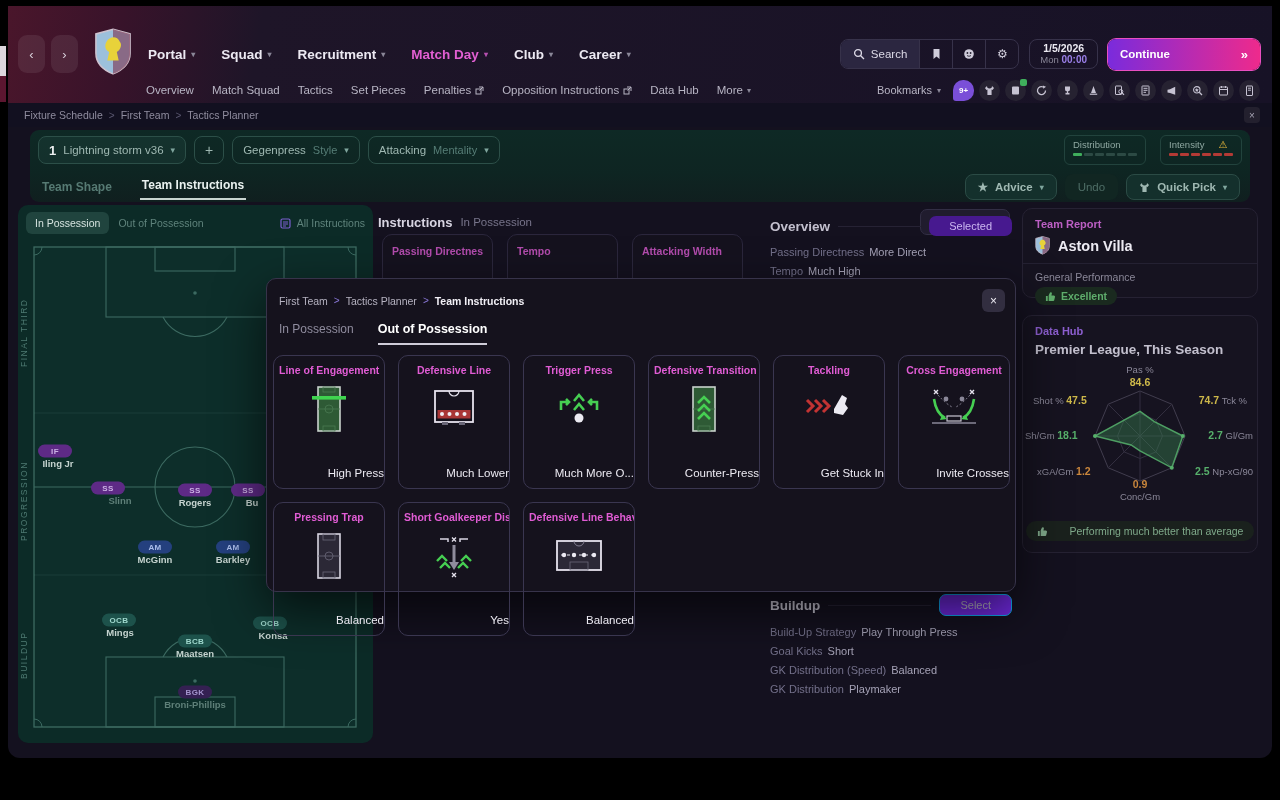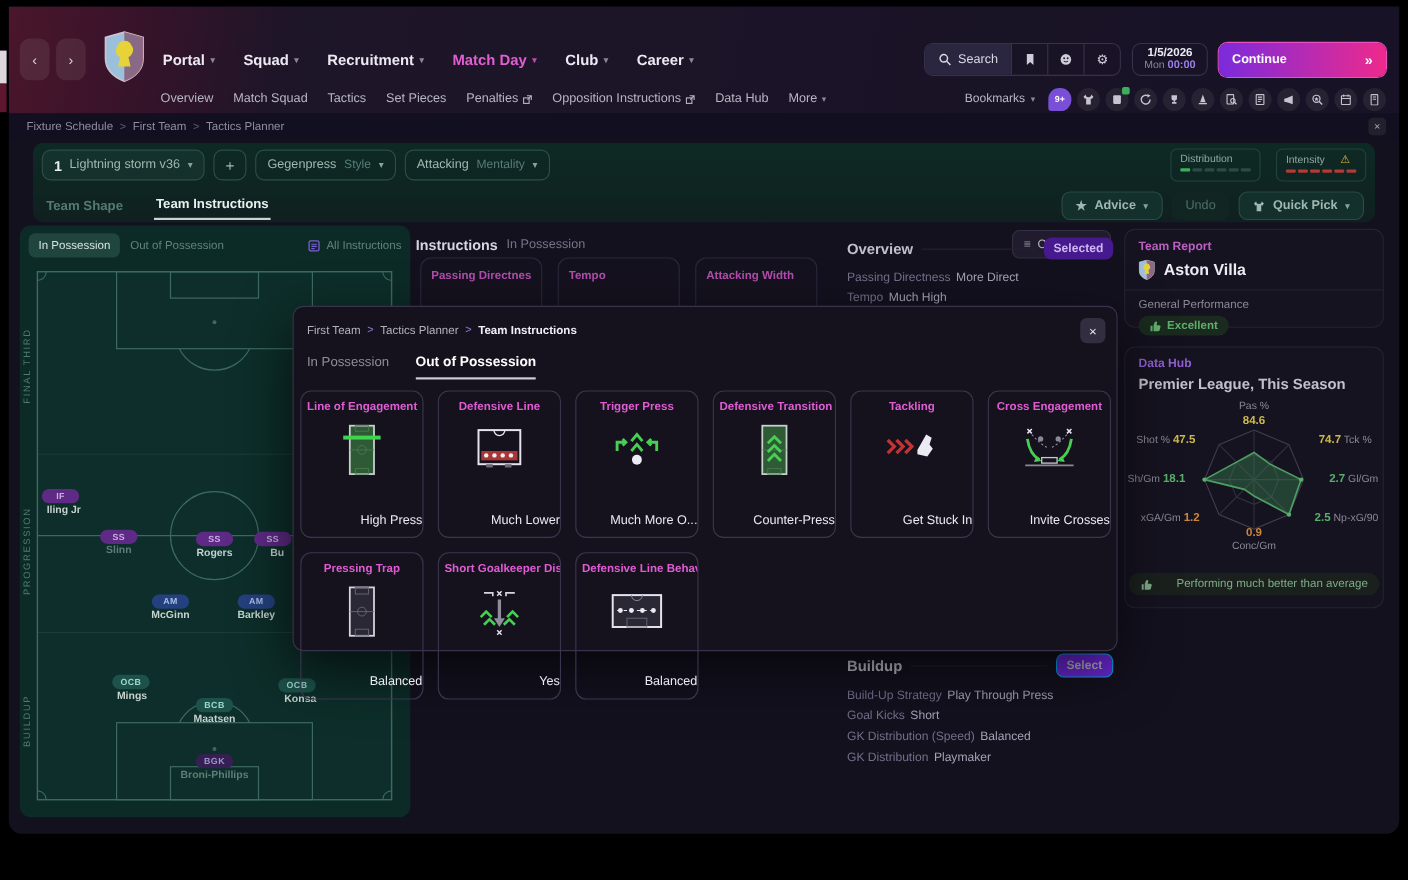--- a/index.html
+++ b/index.html
@@ -90,21 +90,21 @@
 .ibg-title{font-size:13px;font-weight:bold;color:#d8d5e2}
 .ibg-sub{font-size:11.5px;color:#77748a;margin-left:8px}
 .view-btn{margin-left:auto;display:flex;align-items:center;gap:6px;height:26px;padding:0 10px;background:#201c2e;border:1px solid #322e44;border-radius:7px;color:#b8b5c4;font-size:11px;cursor:pointer}
 .ibg-cards{position:absolute;left:374px;top:228px;display:flex;gap:14px;opacity:.9}
 .ibg-card{width:111px;height:320px;background:#16131f;border:1px solid #2e2a40;border-radius:10px;padding:10px 9px}
 .ibg-card .ct{font-size:10.5px;font-weight:bold;color:#c554be;white-space:nowrap;overflow:hidden}
 .side-sec{position:absolute;width:242px}
 .sec-head{display:flex;align-items:center;gap:8px}
 .sec-title{font-size:13.5px;font-weight:bold;color:#c3c0ce}
 .sec-line{flex:1;height:1px;background:#262234}
-.sec-btn{padding:4px 9px;border-radius:7px;font-size:11px;font-weight:bold;cursor:pointer}
+.sec-btn{padding:4px 20px;border-radius:7px;font-size:11px;font-weight:normal;cursor:pointer}
 .sec-btn.selected{background:#47198f;color:#cbb6f0}
 .sec-btn.plain{background:#6d28d9;border:1px solid #0ea5e9;color:#b8b5c4}
 .sec-rows{margin-top:7px}
 .srow{font-size:11px;line-height:19px;white-space:nowrap}
 .srow .sl{color:#73708a}.srow .sv{color:#a5a2b6;margin-left:5px}
 
 
 .rpanel{position:absolute;left:1014px;width:236px;background:#161320;border:1px solid #262233;border-radius:10px}
 .rp-heading{font-size:11px;font-weight:bold;padding:9px 12px 4px}
 .tr-heading{color:#bc5fc4}.dh-heading{color:#8d5fd0}
@@ -444,21 +444,21 @@
           <rect x="123" y="452" width="80" height="30" fill="none" stroke="#3c6a61" stroke-width="1.1"></rect>
           <circle cx="163" cy="436" r="1.8" fill="#3c6a61"></circle>
           <path d="M131 412 A 36 36 0 0 1 195 412" fill="none" stroke="#3c6a61" stroke-width="1.1"></path>
           <line x1="2" y1="168" x2="324" y2="168" stroke="#6a9a8e" stroke-width="1" opacity=".14"></line>
           <line x1="2" y1="330" x2="324" y2="330" stroke="#6a9a8e" stroke-width="1" opacity=".14"></line>
           <path d="M2 10 A 8 8 0 0 0 10 2 M316 2 A 8 8 0 0 0 324 10 M2 474 A 8 8 0 0 1 10 482 M316 482 A 8 8 0 0 1 324 474" fill="none" stroke="#3c6a61"></path>
         </svg>
         <div class="chip pos-if" style="left:23px;top:206px">IF</div>
         <div class="pname" style="left:26px;top:213px">Iling Jr</div>
         <div class="chip pos-ss" style="left:76px;top:243px">SS</div>
-        <div class="pname dim" style="left:76px;top:250px">Slinn</div>
+        <div class="pname dim" style="left:88px;top:250px">Slinn</div>
         <div class="chip pos-ss" style="left:163px;top:245px">SS</div>
         <div class="pname" style="left:163px;top:252px">Rogers</div>
         <div class="chip pos-ss" style="left:216px;top:245px">SS</div>
         <div class="pname" style="left:220px;top:252px">Bu</div>
         <div class="chip pos-am" style="left:123px;top:302px">AM</div>
         <div class="pname" style="left:123px;top:309px">McGinn</div>
         <div class="chip pos-am" style="left:201px;top:302px">AM</div>
         <div class="pname" style="left:201px;top:309px">Barkley</div>
         <div class="chip pos-ocb" style="left:87px;top:375px">OCB</div>
         <div class="pname" style="left:88px;top:382px">Mings</div>

